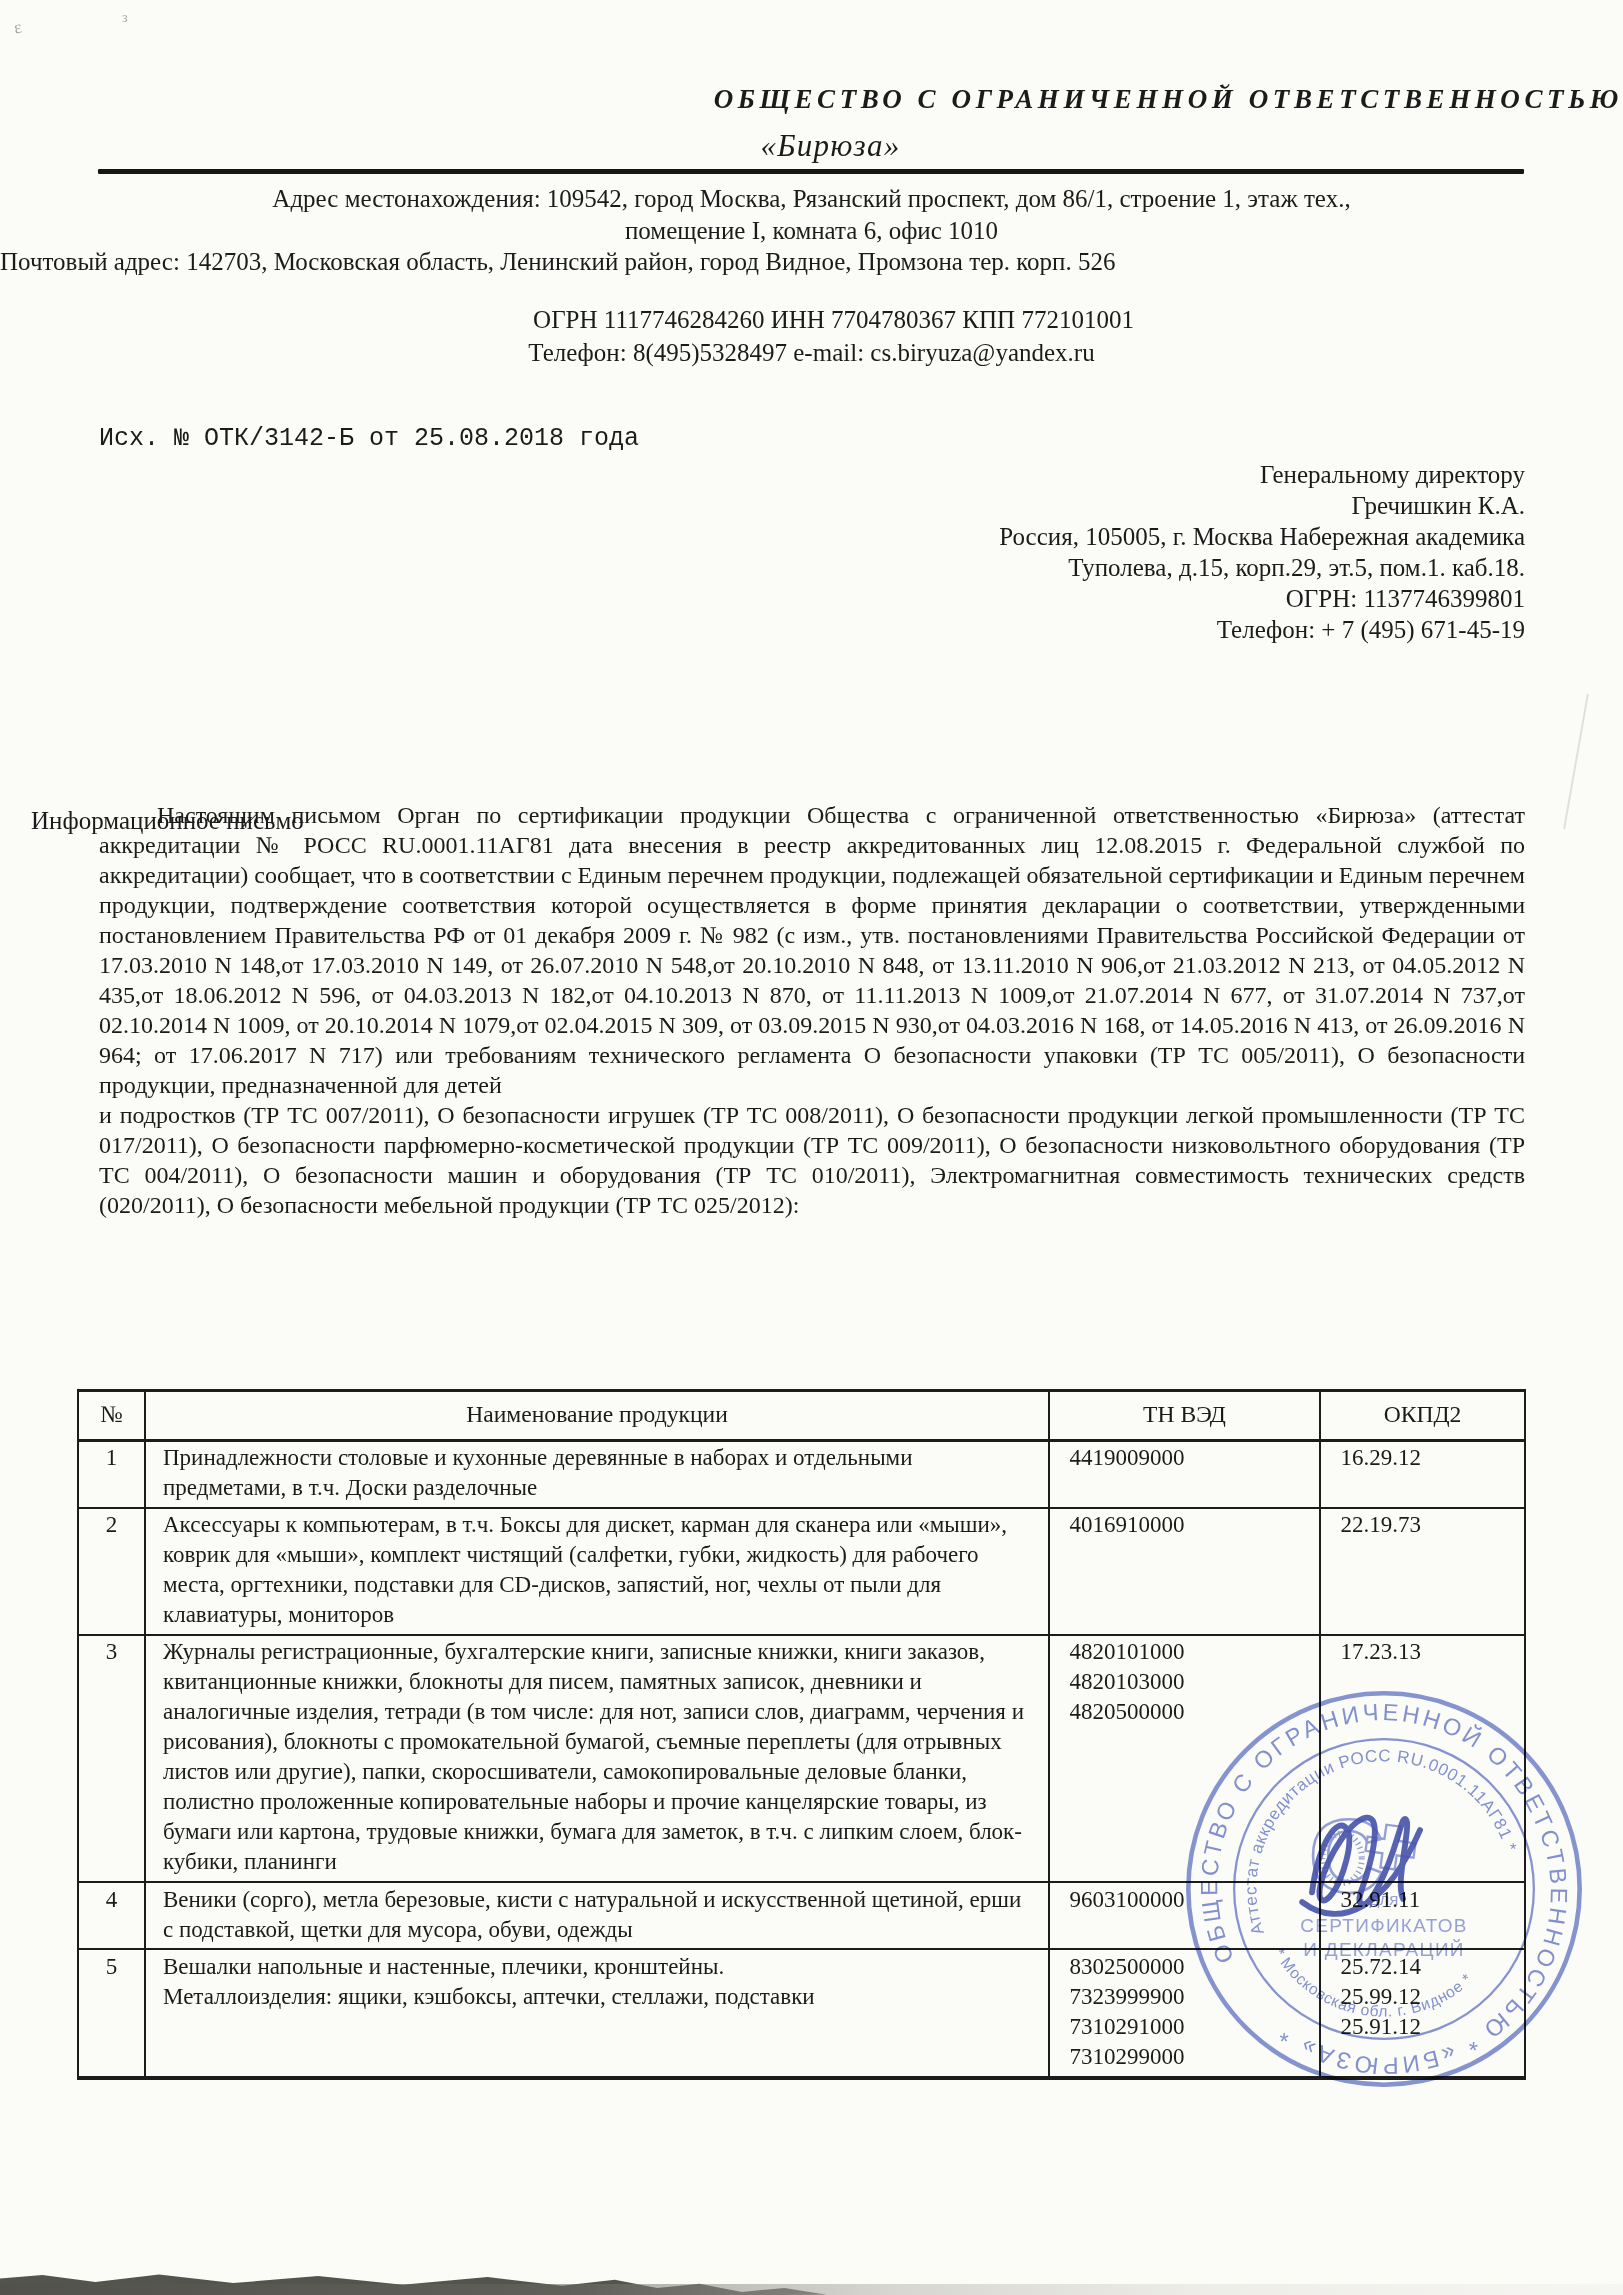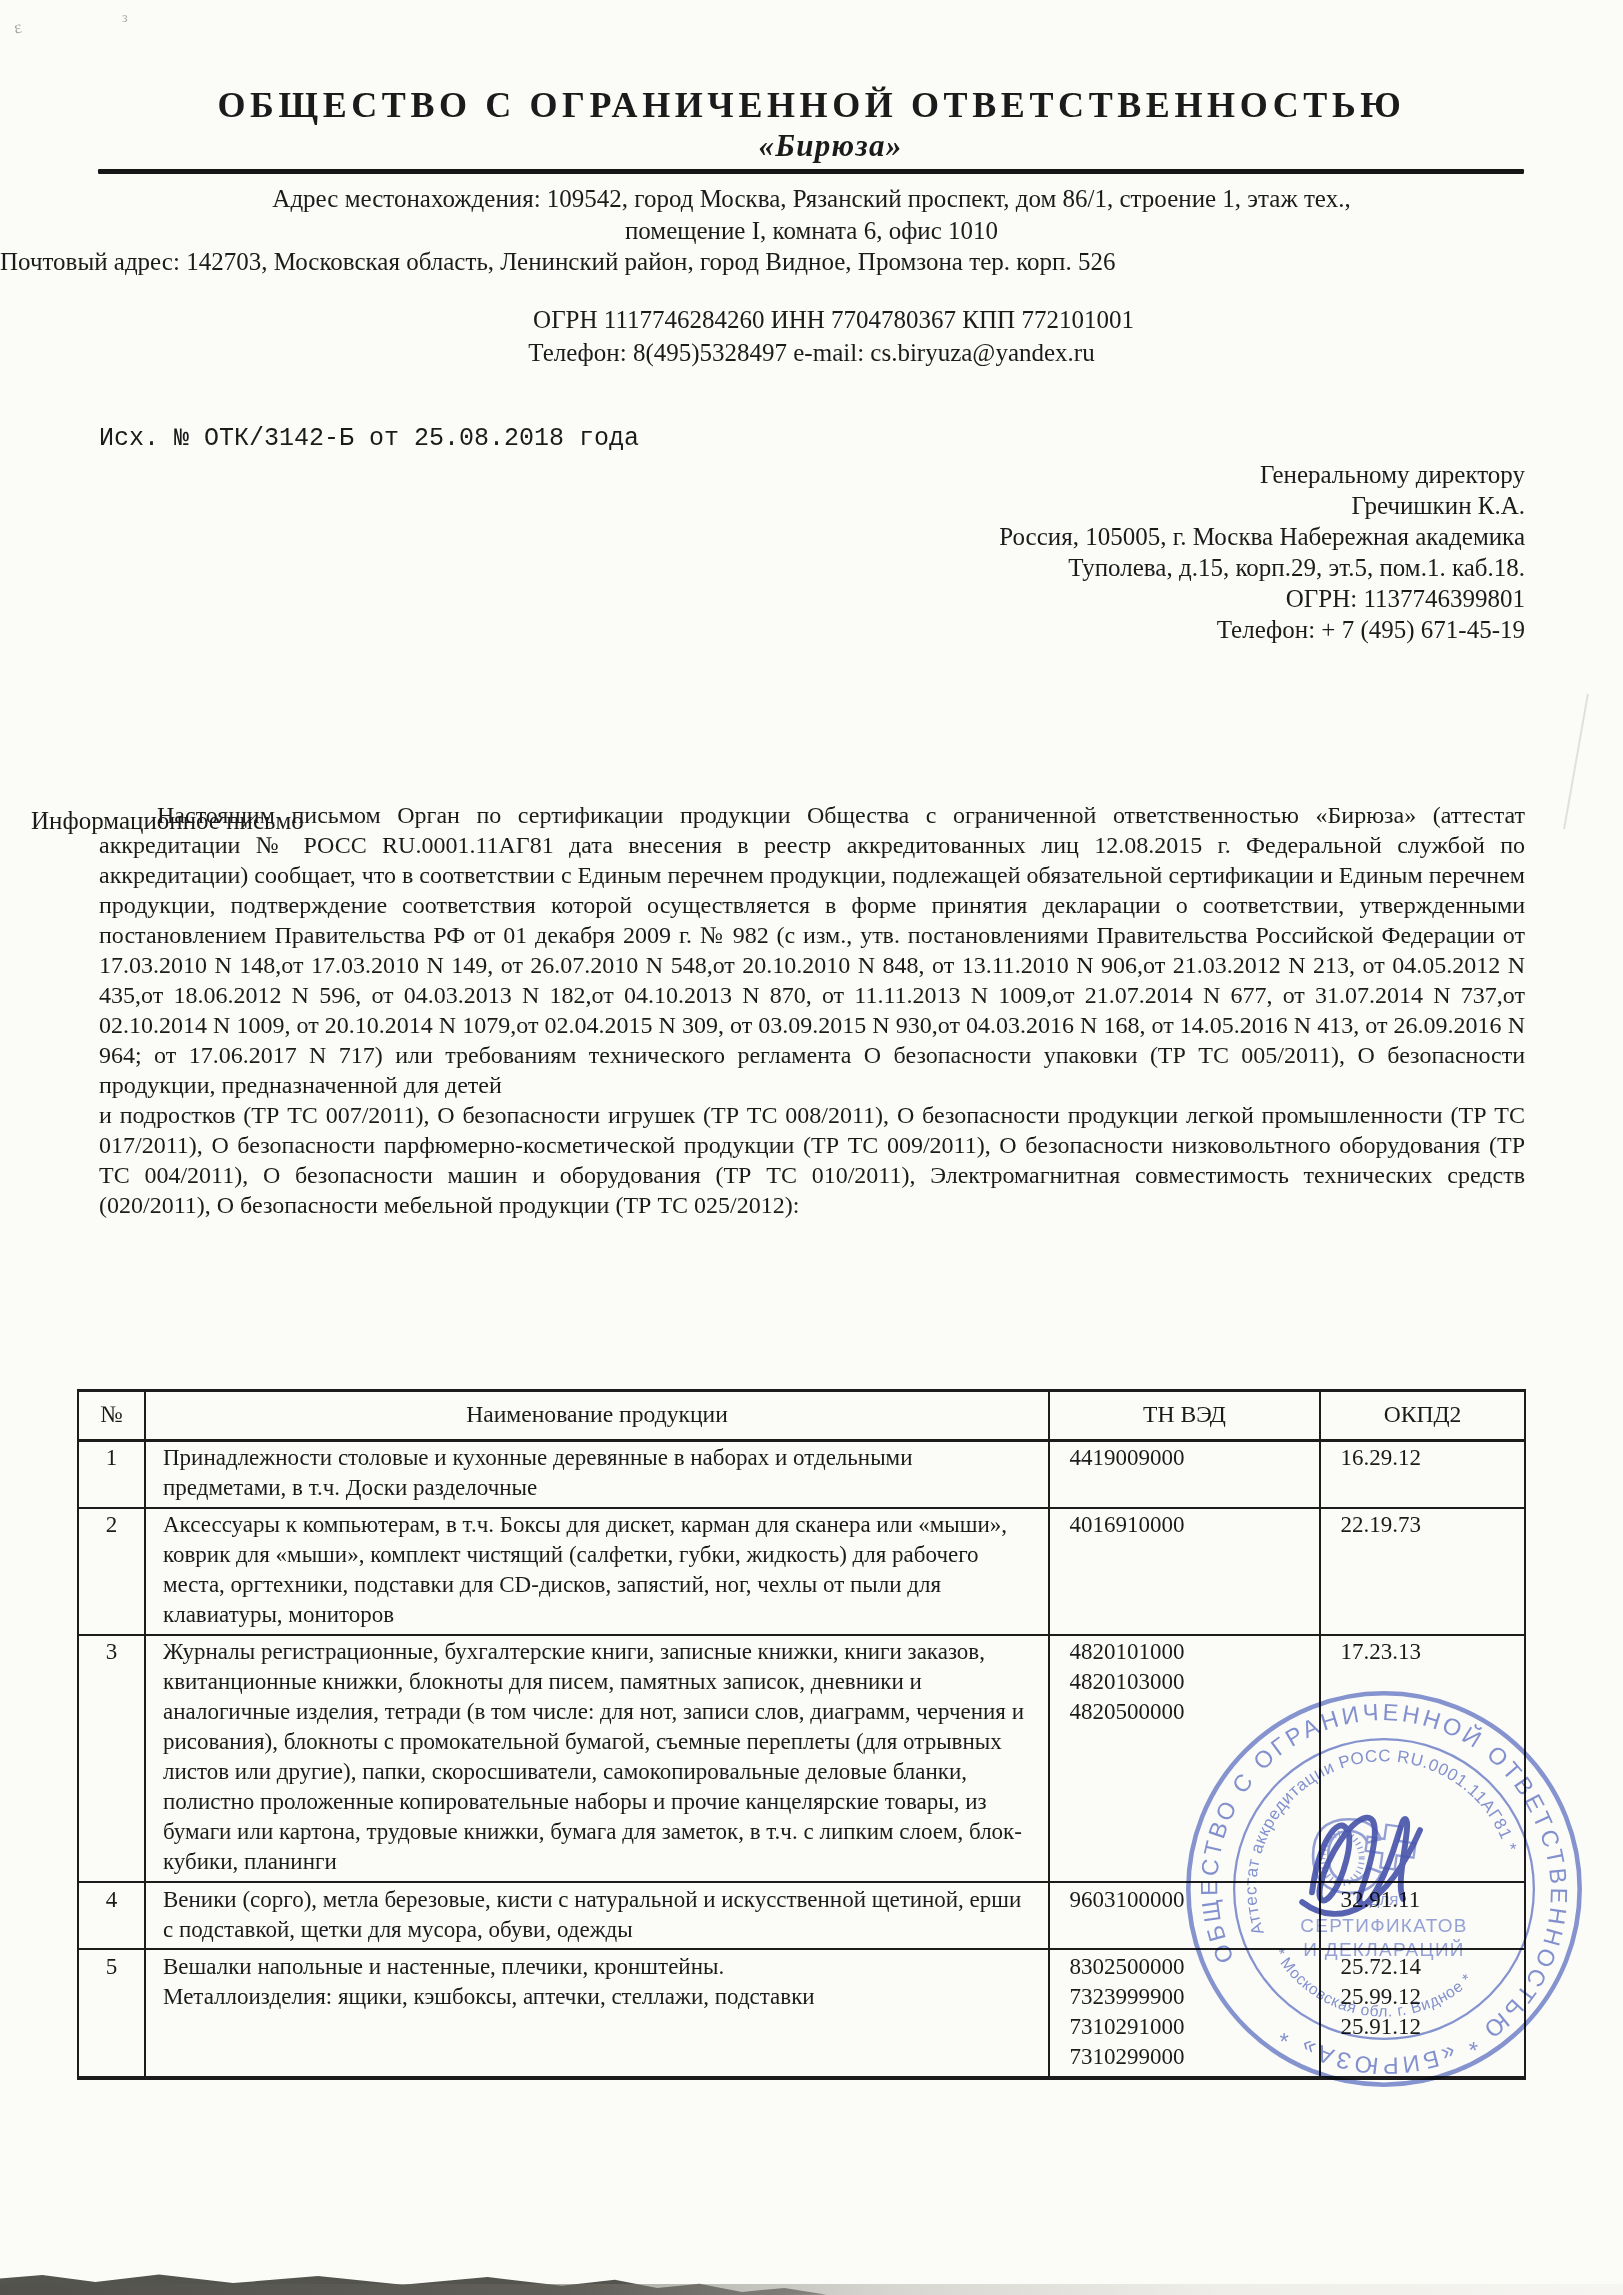--- a/index.html
+++ b/index.html
@@ -9,26 +9,26 @@
     margin:0 auto;
     background:linear-gradient(180deg,#fbfbf8 0%,#fcfcfa 60%,#f6f6f2 97%,#ededе8 100%);
     background-color:#fbfbf8;
     font-family:"Liberation Serif","DejaVu Serif",serif;
     color:#1b1b1b;
     overflow:hidden;
   }
   
   .org-line1{
     position:absolute;top:84px;left:0;right:0;
-    text-align:center;font-size:36px;font-weight:bold;
+    text-align:right;font-size:27px;font-weight:bold;font-style:italic;
     letter-spacing:4.6px;
   }
   .org-line2{
     position:absolute;top:128px;left:0;right:0;
-    text-align:center;font-size:31px;font-weight:bold;font-style:italic;
+    text-align:center;font-size:31px;font-weight:normal;font-style:italic;
     letter-spacing:1.3px;
     padding-left:38px;
   }
   .head-rule{
     position:absolute;top:169px;left:98px;width:1426px;height:4.6px;
     background:#161616;border-radius:1.3px;
   }
   .addr1{position:absolute;top:185px;left:0;right:0;text-align:center;font-size:25px;}
   .addr2{position:absolute;top:217px;left:0;right:0;text-align:center;font-size:25px;}
   .postal{position:absolute;top:248px;left:0;right:0;text-align:left;font-size:25px;}

